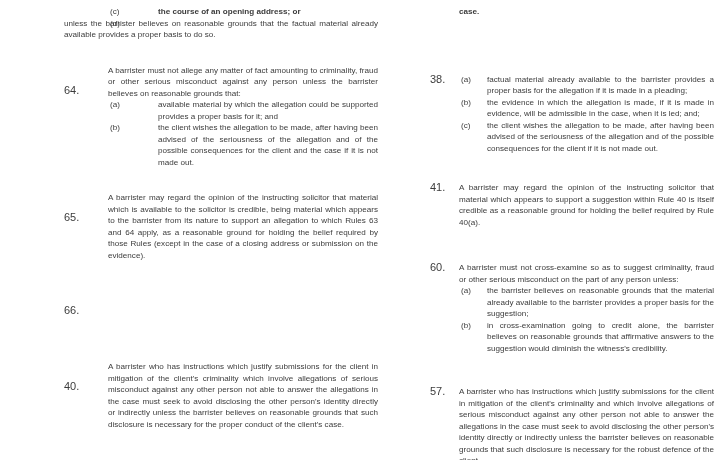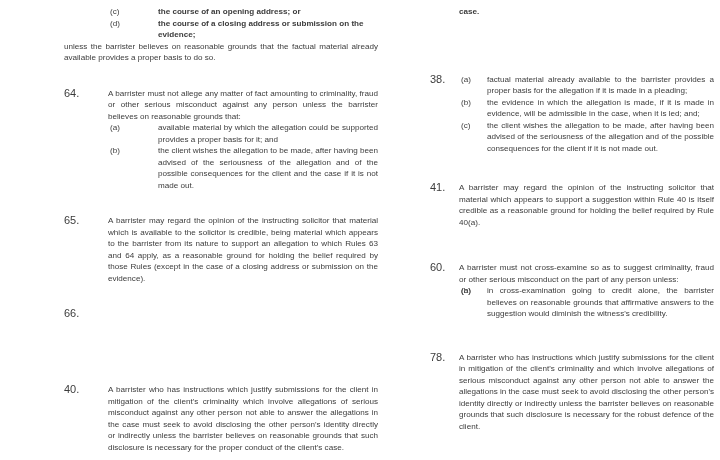--- a/index.html
+++ b/index.html
@@ -46,21 +46,21 @@
   }
   .clause-body {
     font-size: 8.1px;
     line-height: 11.5px;
     text-align: justify;
     text-justify: inter-word;
   }
 
   
   .col-left .clause { padding-left: 108px; padding-right: 22px; }
-  .col-left .clause-num { left: 64px; }
+  .col-left .clause-num { left: 64px; margin-top: 20px; }
   .col-left .subitem { padding-left: 50px; }
   .col-left .sub-letter { left: 2px; }
 
   
   .col-right .clause { padding-left: 59px; padding-right: 6px; }
   .col-right .clause-num { left: 30px; }
   .col-right .subitem { padding-left: 28px; }
   .col-right .sub-letter { left: 2px; }
 
   
@@ -104,21 +104,20 @@
 
   <div class="column col-left">
 
     <div class="clause tight">
       <div class="subitem">
         <span class="sub-letter">(c)</span>
         <span class="sub-text nojust">the course of an opening address; or</span>
       </div>
       <div class="subitem">
         <span class="sub-letter">(d)</span>
-        <span class="sub-text nojust">the course of a closing address or submission on the evidence;</span>
       </div>
       <div class="cont" style="margin-left:-108px; padding-left:64px;">unless the barrister believes on reasonable grounds that the factual material already available provides a proper basis to do so.</div>
     </div>
 
     <div class="spacer-24"></div>
 
     <div class="clause">
       <span class="clause-num">64.</span>
       <div class="clause-body">A barrister must not allege any matter of fact amounting to criminality, fraud or other serious misconduct against any person unless the barrister believes on reasonable grounds that:</div>
       <div class="subitem">
@@ -189,30 +188,31 @@
     </div>
 
     <div class="spacer-16"></div>
     <div class="spacer-6"></div>
 
     <div class="clause">
       <span class="clause-num">60.</span>
       <div class="clause-body">A barrister must not cross-examine so as to suggest criminality, fraud or other serious misconduct on the part of any person unless:</div>
       <div class="subitem">
         <span class="sub-letter">(a)</span>
+        <span class="sub-text">the barrister believes on reasonable grounds that the material already available to the barrister provides a proper basis for the suggestion;</span>
       </div>
       <div class="subitem">
         <span class="sub-letter">(b)</span>
         <span class="sub-text">in cross-examination going to credit alone, the barrister believes on reasonable grounds that affirmative answers to the suggestion would diminish the witness's credibility.</span>
       </div>
     </div>
 
     <div class="spacer-16"></div>
     <div class="spacer-4"></div>
 
     <div class="clause">
-      <span class="clause-num">78.</span>
+      <span class="clause-num">57.</span>
       <div class="clause-body">A barrister who has instructions which justify submissions for the client in mitigation of the client's criminality and which involve allegations of serious misconduct against any other person not able to answer the allegations in the case must seek to avoid disclosing the other person's identity directly or indirectly unless the barrister believes on reasonable grounds that such disclosure is necessary for the robust defence of the client.</div>
     </div>
 
   </div>
 
 </div>
 
 </body></html>

